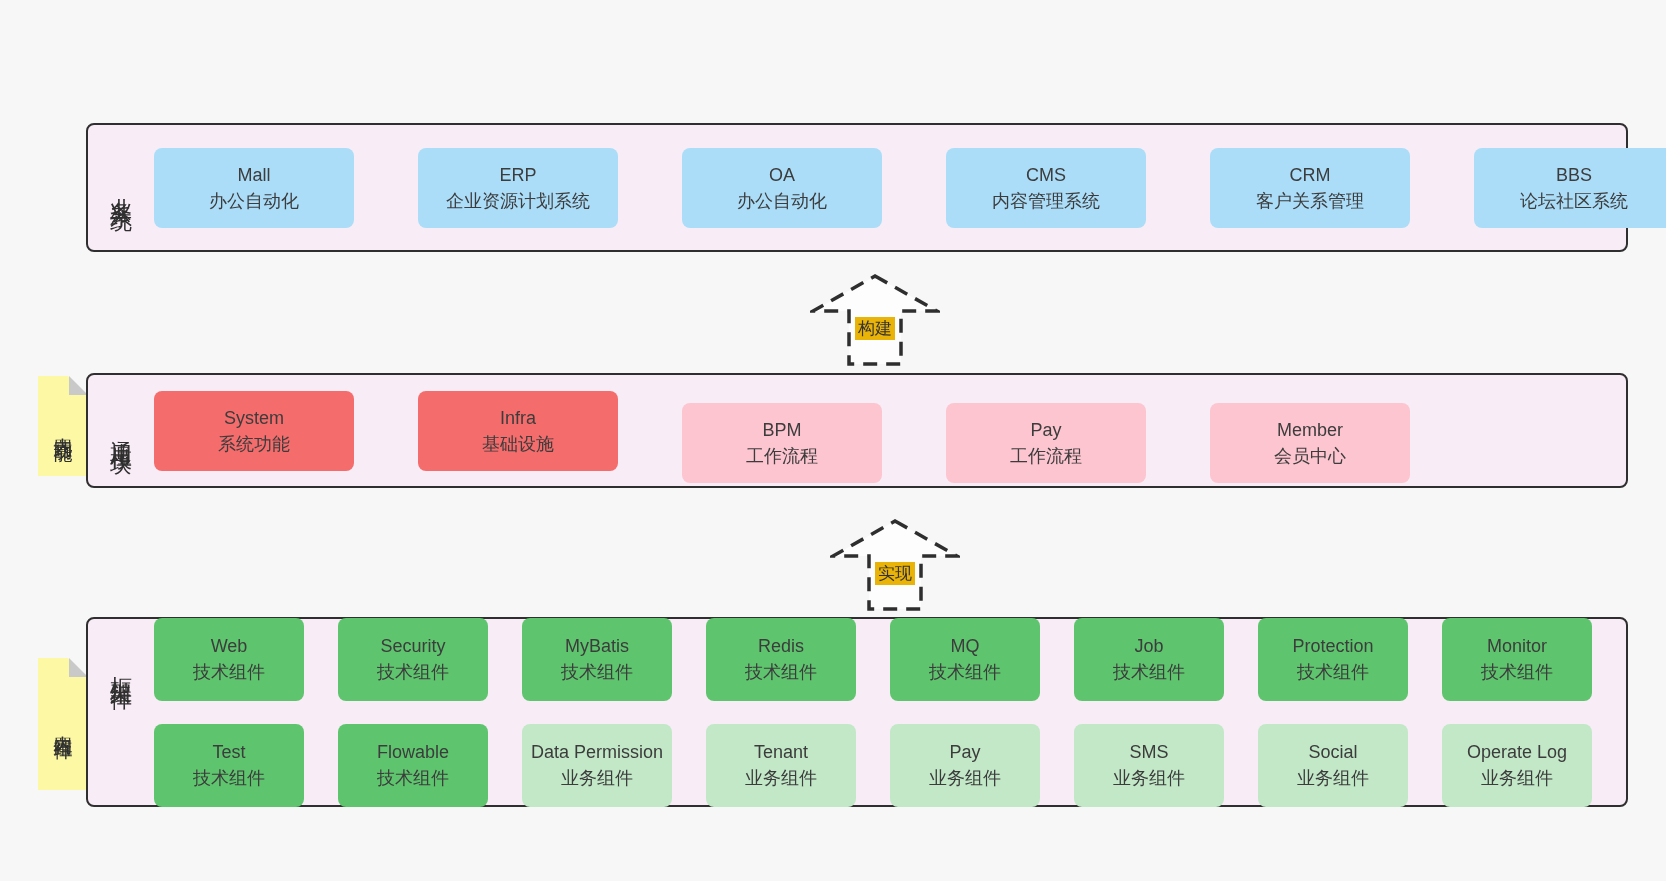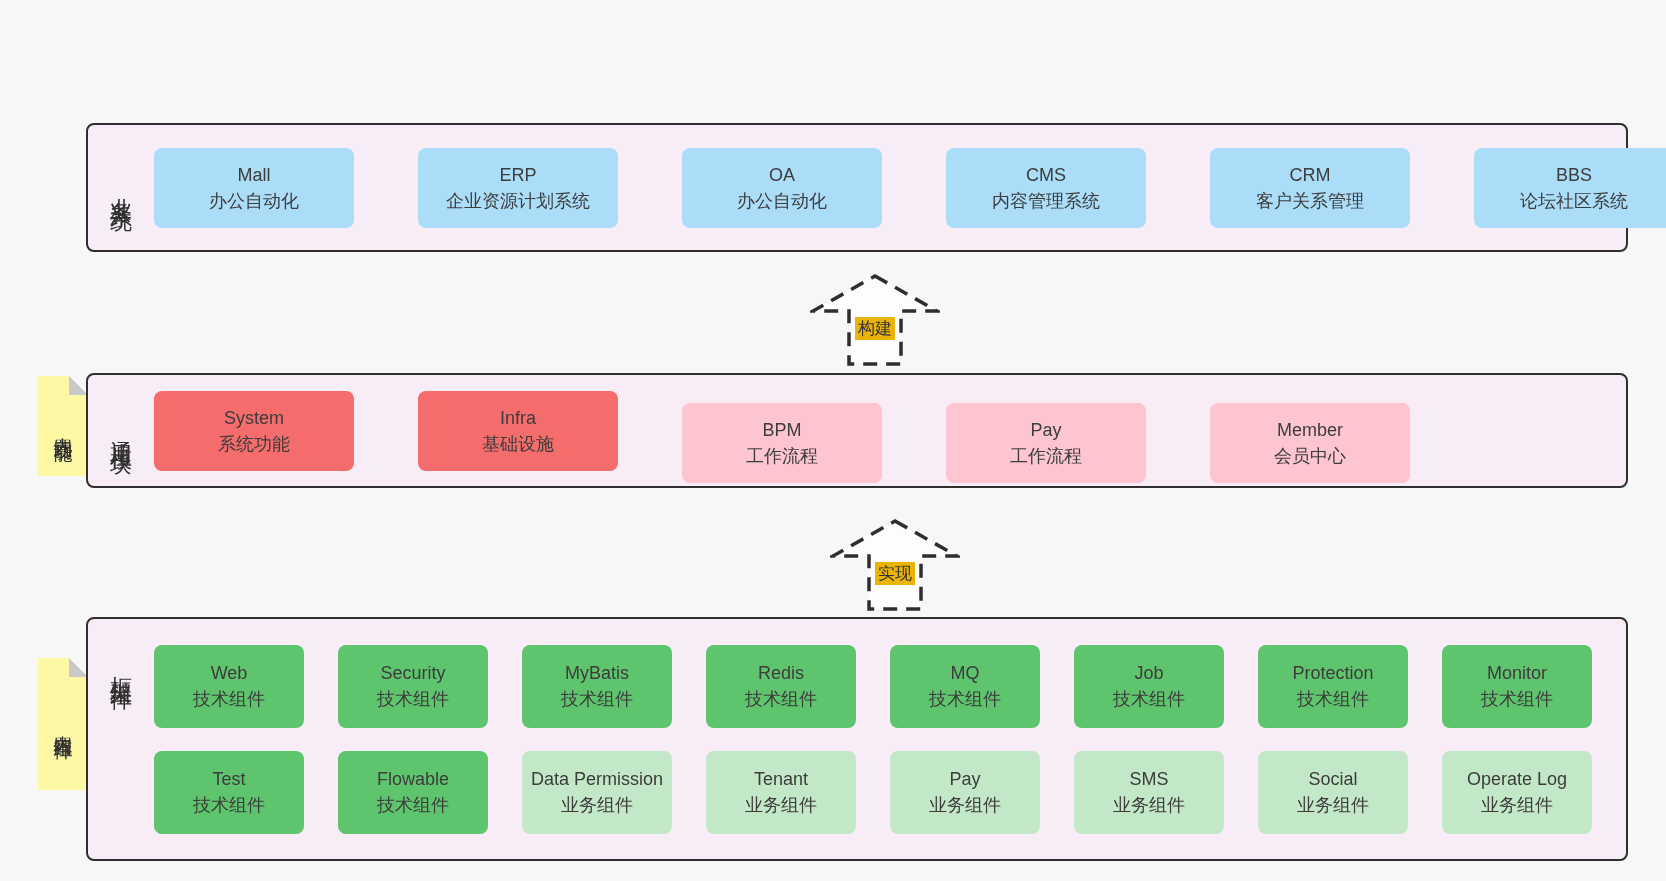--- a/index.html
+++ b/index.html
@@ -4,21 +4,21 @@
 <style>
   html,body{margin:0;padding:0;}
   body{font-family:"Liberation Sans","DejaVu Sans",sans-serif;}
   .stage{position:relative;width:1666px;height:881px;background:#f7f7f7;overflow:hidden;color:#3c3c3c;}
 
   
   .panel{position:absolute;left:86px;width:1542px;background:#f8edf6;border:2px solid #2f2f2f;
          border-radius:8px;box-sizing:border-box;display:flex;}
   .panel-business{top:123px;height:129px;}
   .panel-modules{top:373px;height:115px;}
-  .panel-framework{top:617px;height:244px;}
+  .panel-framework{top:617px;height:190px;}
 
   .panel-label{flex:0 0 66px;display:flex;align-items:center;justify-content:center;}
   .panel-label.top-align{align-items:flex-start;padding-top:40px;box-sizing:border-box;}
   .vtext{writing-mode:vertical-rl;text-orientation:upright;font-size:22px;letter-spacing:4px;color:#2f2f2f;}
 
   .panel-content{flex:1;display:flex;align-items:center;gap:64px;padding-right:8px;}
   .panel-grid{flex:1;display:grid;grid-template-columns:repeat(8,150px);column-gap:34px;row-gap:23px;
               align-content:center;}
 
   

